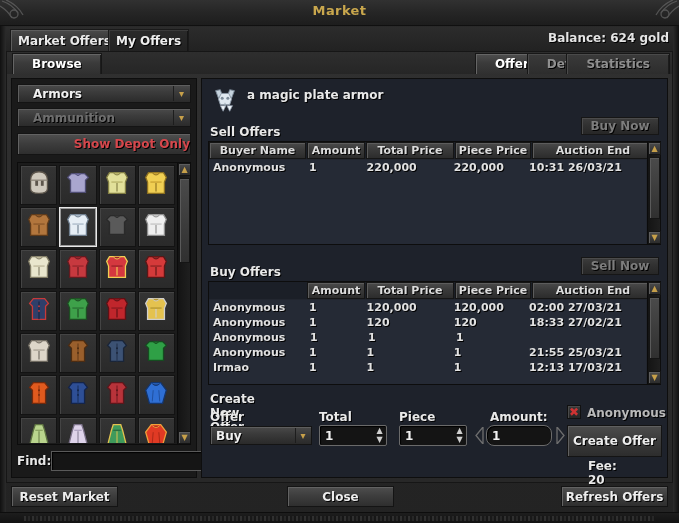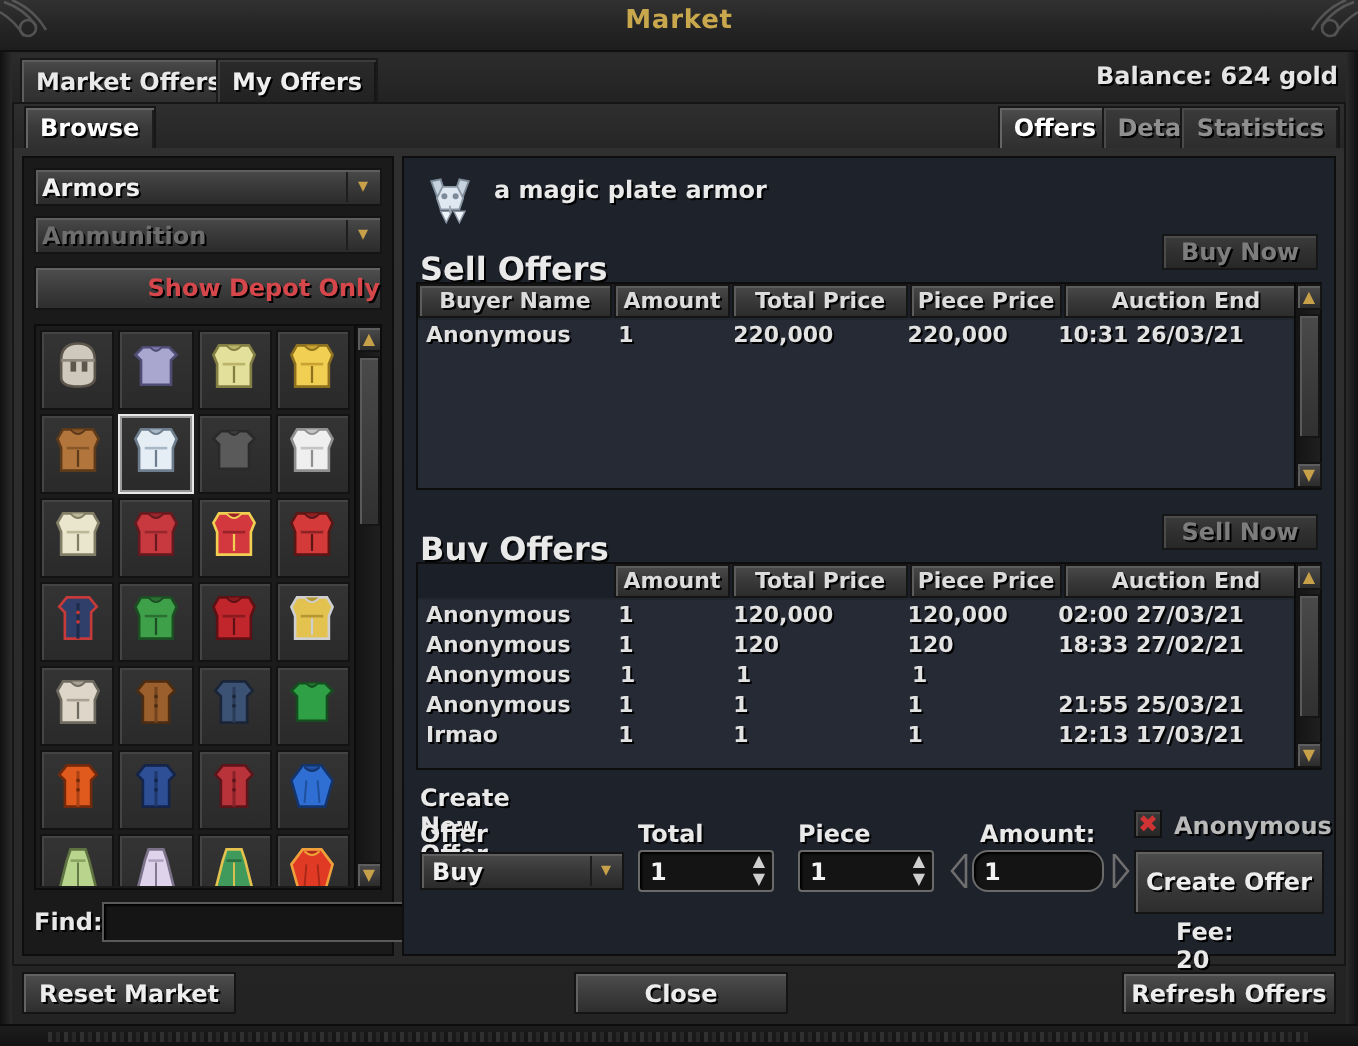--- a/index.html
+++ b/index.html
@@ -82,21 +82,21 @@
     position:absolute; left:6px; top:51px; right:6px; bottom:40px;
     background:linear-gradient(180deg,#303030,#282828);
     border:1px solid #161616;
   }
   .subtabbar{
     position:absolute; left:0; top:0; right:0; height:22px;
     background:linear-gradient(180deg,#2e2e2e,#262626);
   }
   .stab{
     position:absolute; top:1px; height:21px;
-    display:flex; align-items:center; justify-content:center; padding:0 7px;
+    display:flex; align-items:center; justify-content:center; padding:0 19px;
     font-size:12px; font-weight:bold;
     border:1px solid #171717; border-bottom:none;
     text-shadow:1px 1px 0 #000; white-space:nowrap; cursor:pointer;
   }
   .stab.active{
     color:#fff;
     background:linear-gradient(180deg,#4e4e4e 0%,#3b3b3b 45%,#303030 100%);
     box-shadow:inset 1px 1px 0 #656565, inset -1px 0 0 #1d1d1d;
   }
   .stab.dim{
@@ -111,21 +111,21 @@
     background:#1a1a1a; border:1px solid #0e0e0e;
   }
   .combo{
     position:relative; height:19px; margin:5px 5px 0 5px;
     background:linear-gradient(180deg,#4a4a4a 0%,#3b3b3b 42%,#2b2b2b 100%);
     border:1px solid #141414;
     box-shadow:inset 1px 1px 0 #5e5e5e;
     display:flex; align-items:center; cursor:pointer;
   }
   .combo .cval{
-    font-size:12px; font-weight:bold; color:#f0f0f0; padding-left:3px;
+    font-size:12px; font-weight:bold; color:#f0f0f0; padding-left:15px;
     text-shadow:1px 1px 0 #000;
   }
   .combo.dim .cval{ color:#6e6e6e; }
   .combo .carrow{
     position:absolute; right:1px; top:1px; width:16px; height:15px;
     display:flex; align-items:center; justify-content:center;
     border-left:1px solid #1d1d1d;
     color:#c7a04a; font-size:10px; line-height:1;
   }
   .depotbtn{
@@ -200,21 +200,21 @@
   .rightcol{
     position:absolute; left:194px; right:4px; top:26px; bottom:4px;
     background:#1e222b; border:1px solid #0e0e0e;
   }
   .itemhdr{ position:absolute; left:8px; top:6px; display:flex; align-items:flex-start; gap:7px; }
   .itemname{
     font-size:12px; font-weight:bold; color:#e9e9e9; text-shadow:1px 1px 0 #000;
     margin-top:3px;
   }
   .sectlbl{
-    position:absolute; font-size:16px; font-weight:bold; color:#e9e9e9;
+    position:absolute; font-size:12px; font-weight:bold; color:#e9e9e9;
     text-shadow:1px 1px 0 #000;
   }
   .actbtn{
     position:absolute; width:78px; height:18px;
     background:linear-gradient(180deg,#3c3c3c 0%,#313131 45%,#272727 100%);
     border:1px solid #161616; box-shadow:inset 1px 1px 0 #4b4b4b;
     display:flex; align-items:center; justify-content:center;
     font-size:12px; font-weight:bold; color:#7d7d7d; text-shadow:1px 1px 0 #000;
     cursor:pointer;
   }

